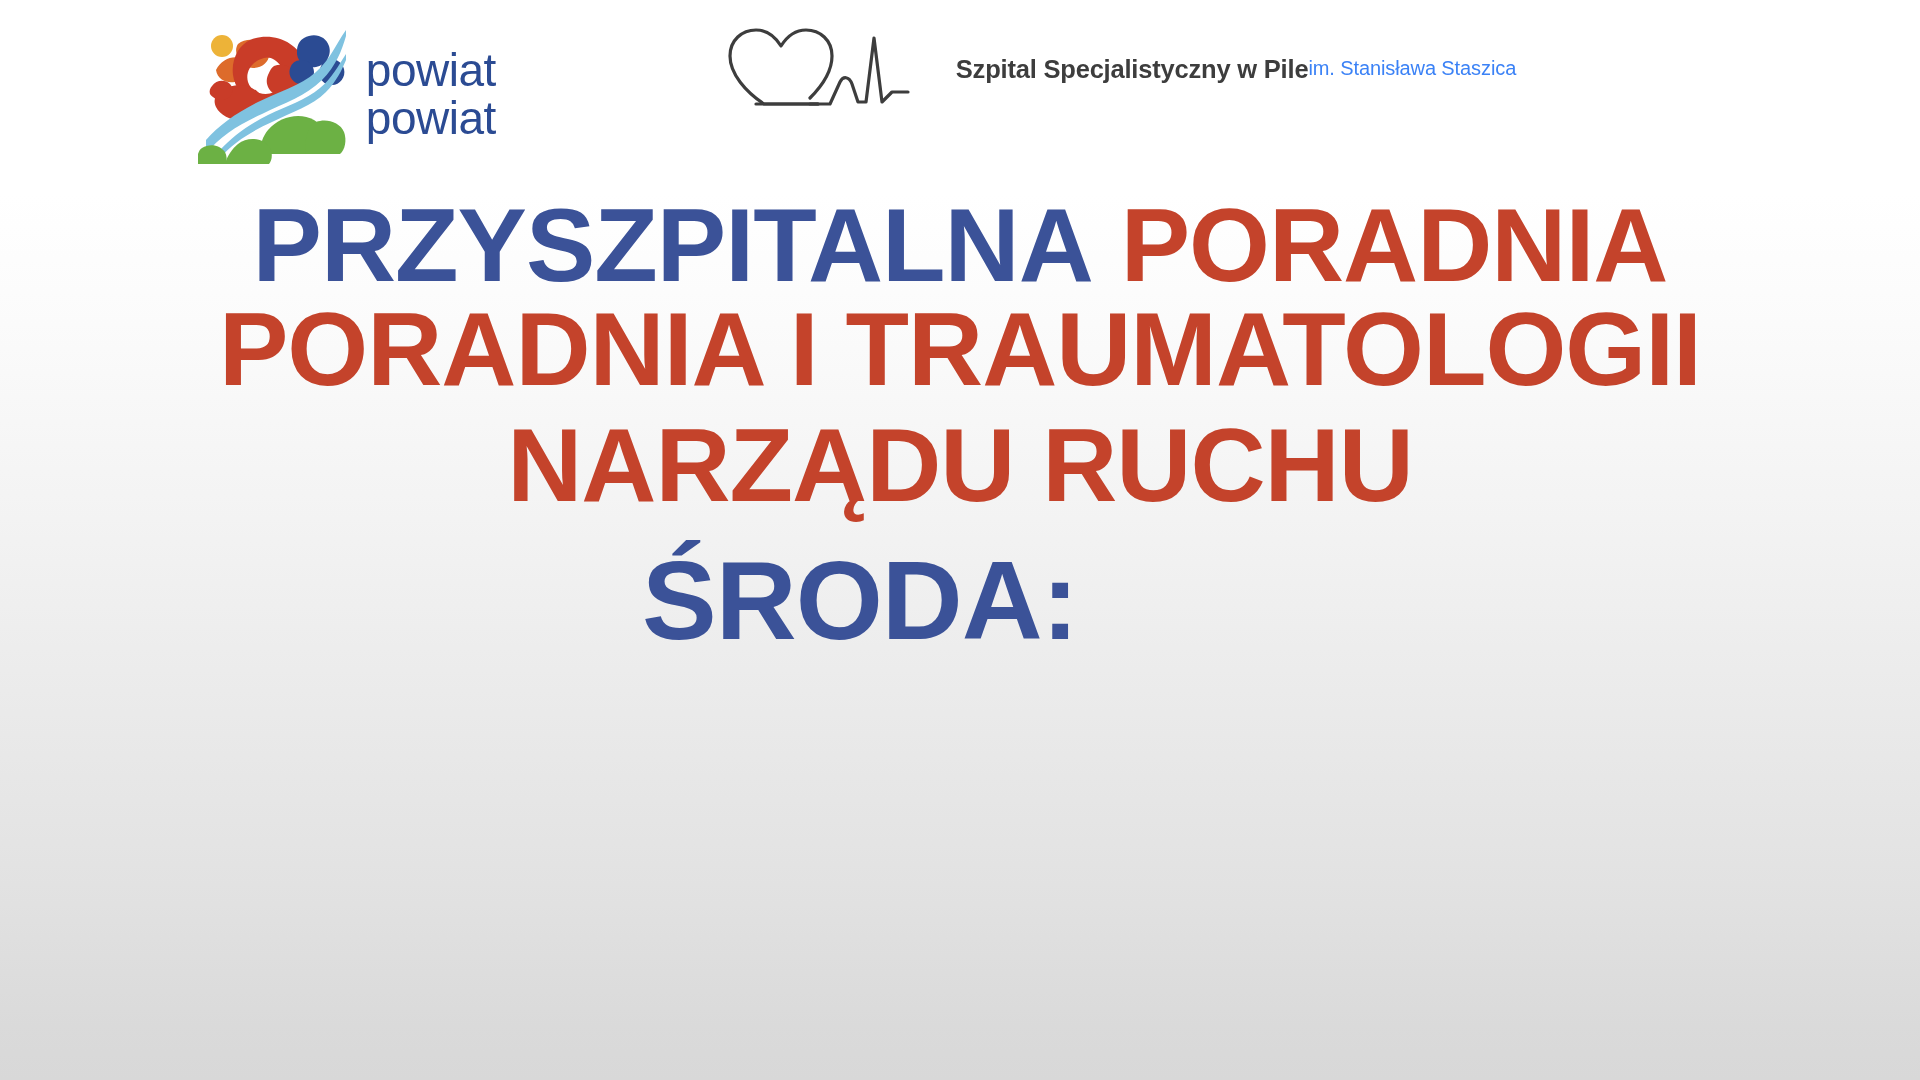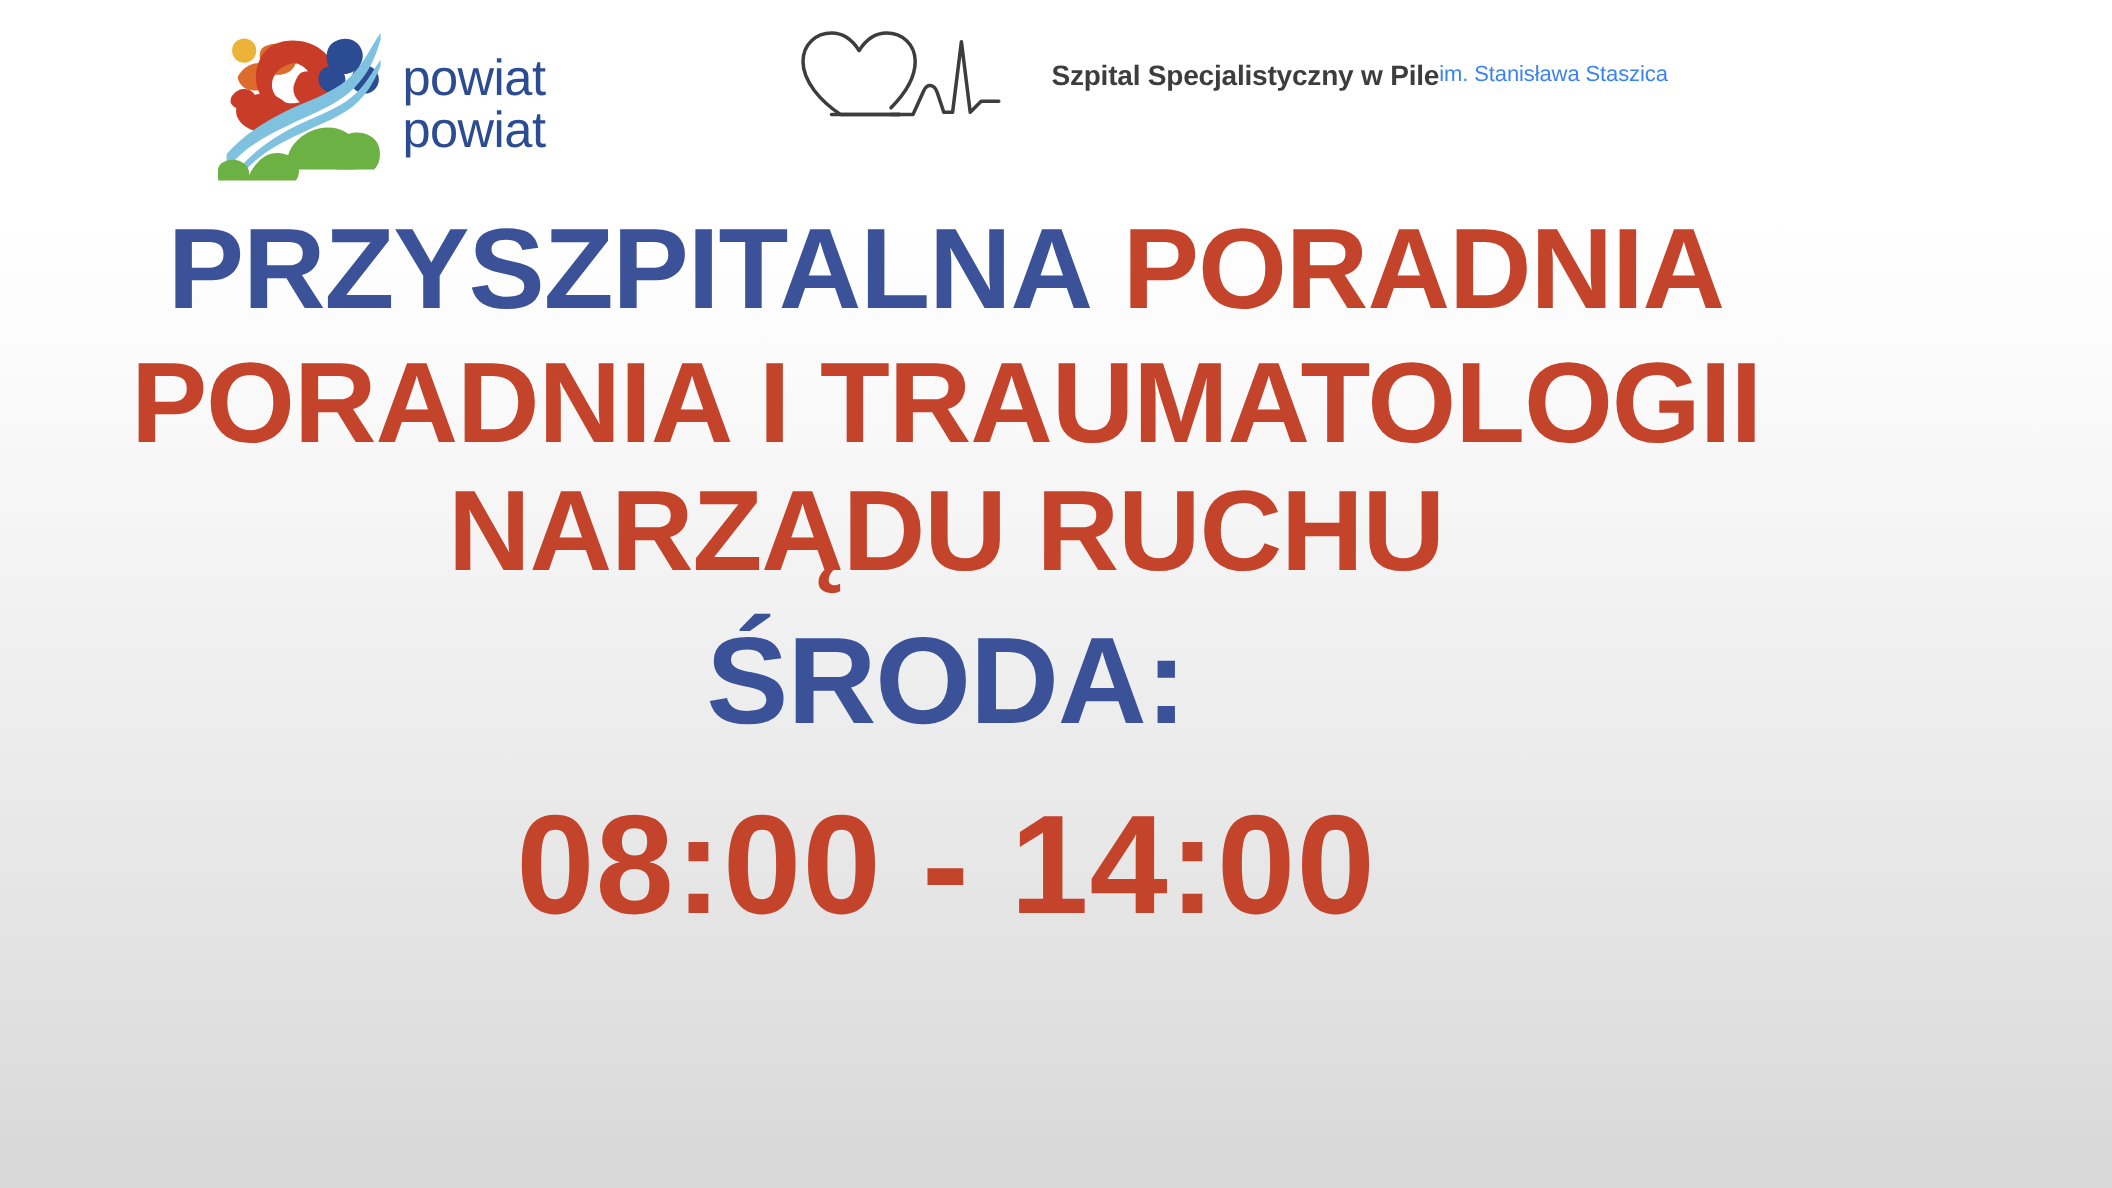--- a/index.html
+++ b/index.html
@@ -21,21 +21,20 @@
                 #dadada 95%,
                 #d8d8d8 100%);
   }
 
   .slide {
     position: relative;
     width: 1720px;
     height: 1080px;
     display: flex;
     flex-direction: column;
-    align-items: center;
   }
 
   
   .logo-row {
     width: 100%;
     height: 185px;
     display: flex;
     justify-content: center;
     align-items: flex-start;
     gap: 180px;
@@ -90,21 +89,21 @@
     width: 1920px;
     text-align: center;
     margin-top: 8px;
   }
   .hl-line {
     font-weight: 700;
     line-height: 1.0;
     letter-spacing: -1px;
     white-space: nowrap;
   }
-  .hl-1 { font-size: 104px; margin-bottom: 18px; }
+  .hl-1 { font-size: 104px; margin-bottom: 0; }
   .hl-2 { font-size: 104px; margin-bottom: 4px; }
   .hl-3 { font-size: 104px; margin-top: 12px; }
 
   .blue { color: #3b5298; }
   .red  { color: #c4432b; }
 
   
   .day {
     margin-top: 28px;
     font-size: 112px;
@@ -196,15 +195,14 @@
   <div class="headline">
     <div class="hl-line hl-1">
       <span class="blue">PRZYSZPITALNA</span><span class="blue">&nbsp;</span><span class="red">PORADNIA</span>
     </div>
     <div class="hl-line hl-2 red">PORADNIA I TRAUMATOLOGII</div>
     <div class="hl-line hl-3 red">NARZĄDU RUCHU</div>
   </div>
 
   <div class="day">ŚRODA:</div>
 
-  <div class="hours">08:00 - 14:00</div>
 
 </div>
 
 </body></html>

